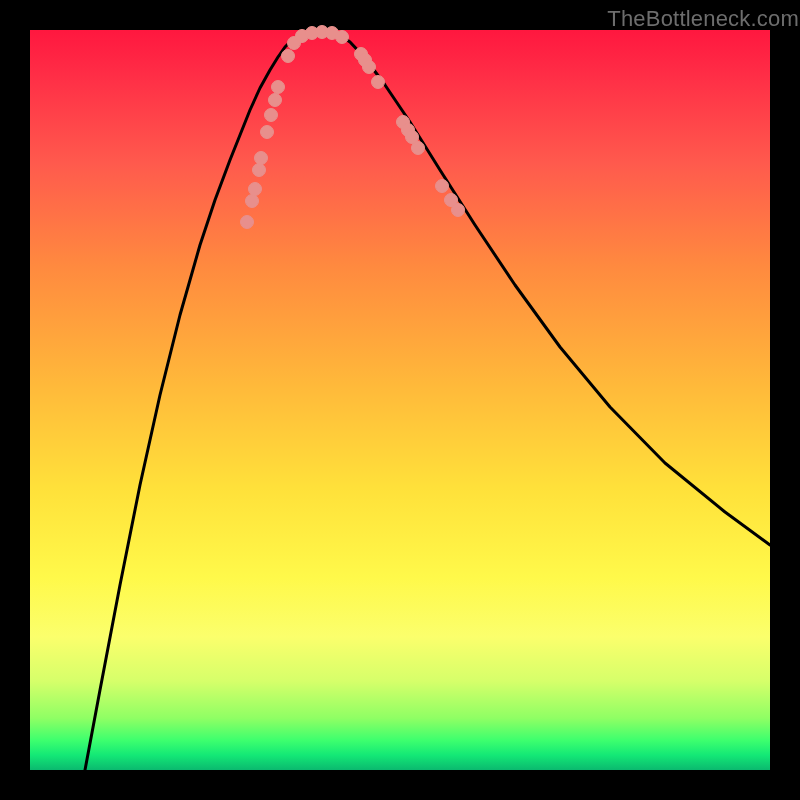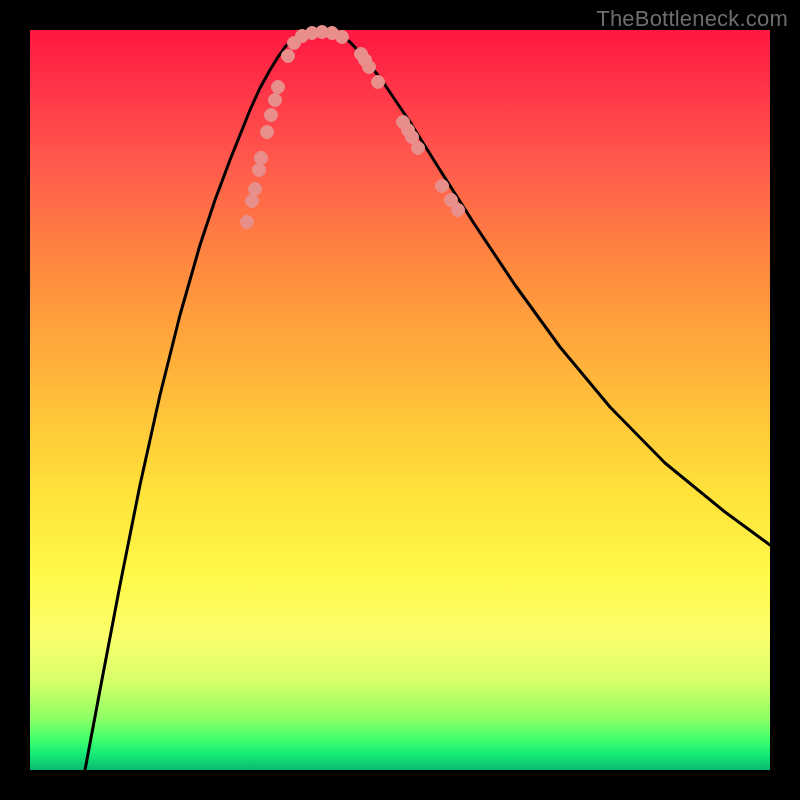--- a/index.html
+++ b/index.html
@@ -30,21 +30,21 @@
       #d6ff6a 88%,
       #8fff64 93%,
       #3dff6e 96%,
       #13e876 98%,
       #0bb96f 100%
     );
   }
   .watermark {
     position: absolute;
     top: 6px;
-    right: 12px;
+    right: 1px;
     color: #6d6d6d;
     font-size: 22px;
     font-weight: 500;
     letter-spacing: 0.2px;
     user-select: none;
   }
   svg.plot {
     position: absolute;
     left: 0;
     top: 0;

